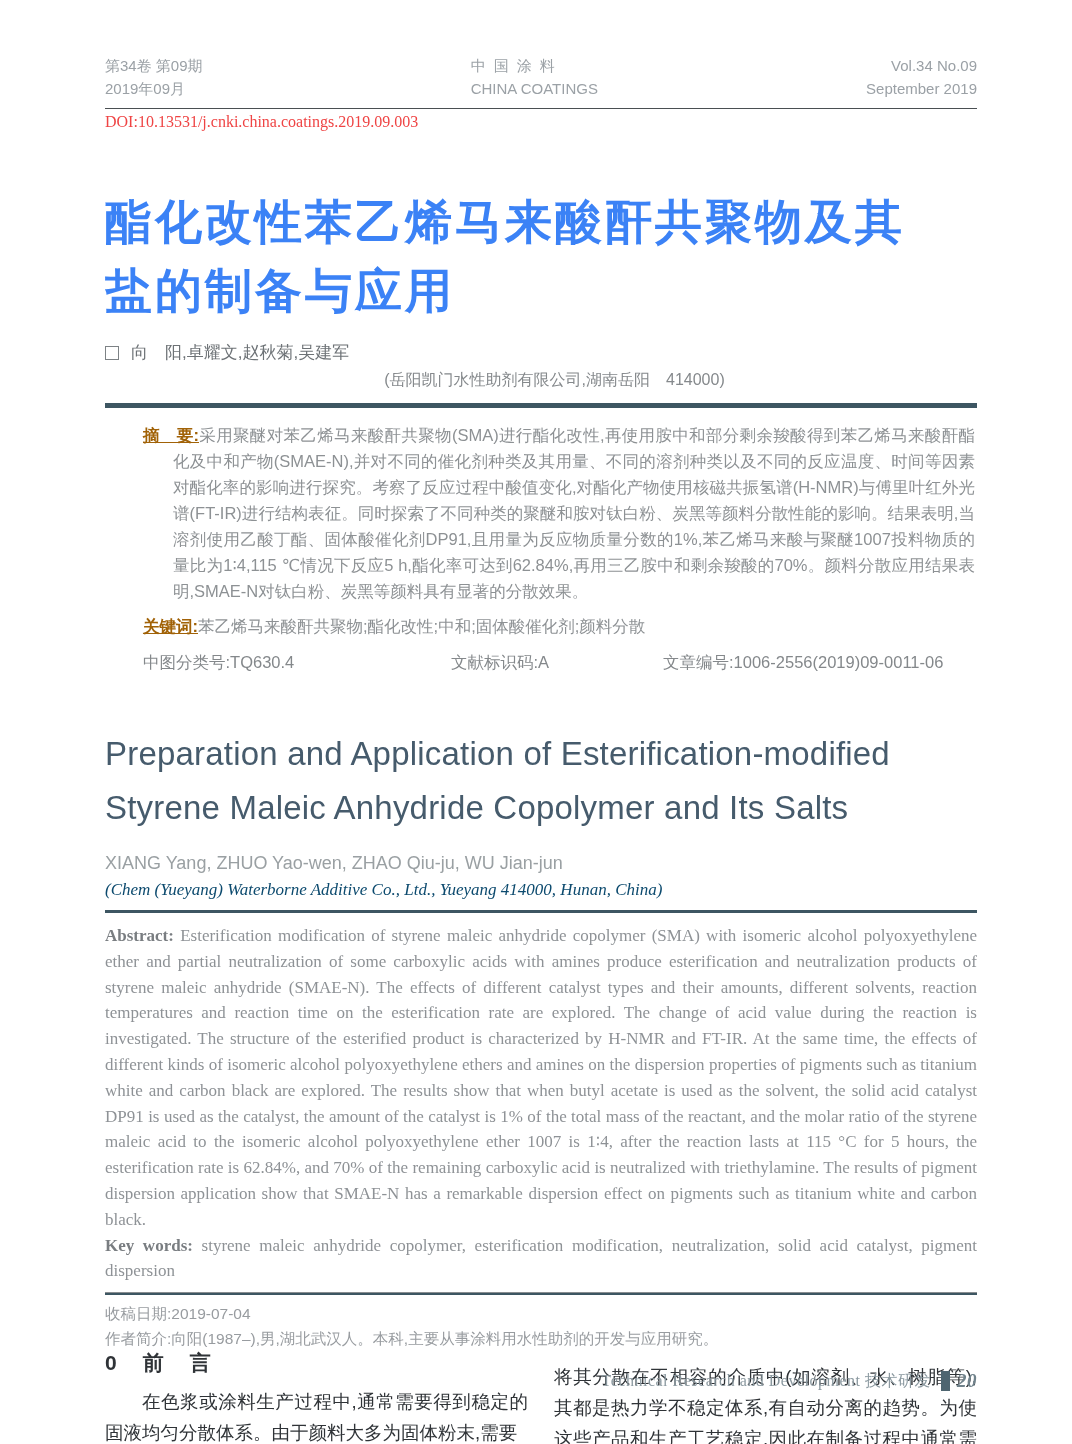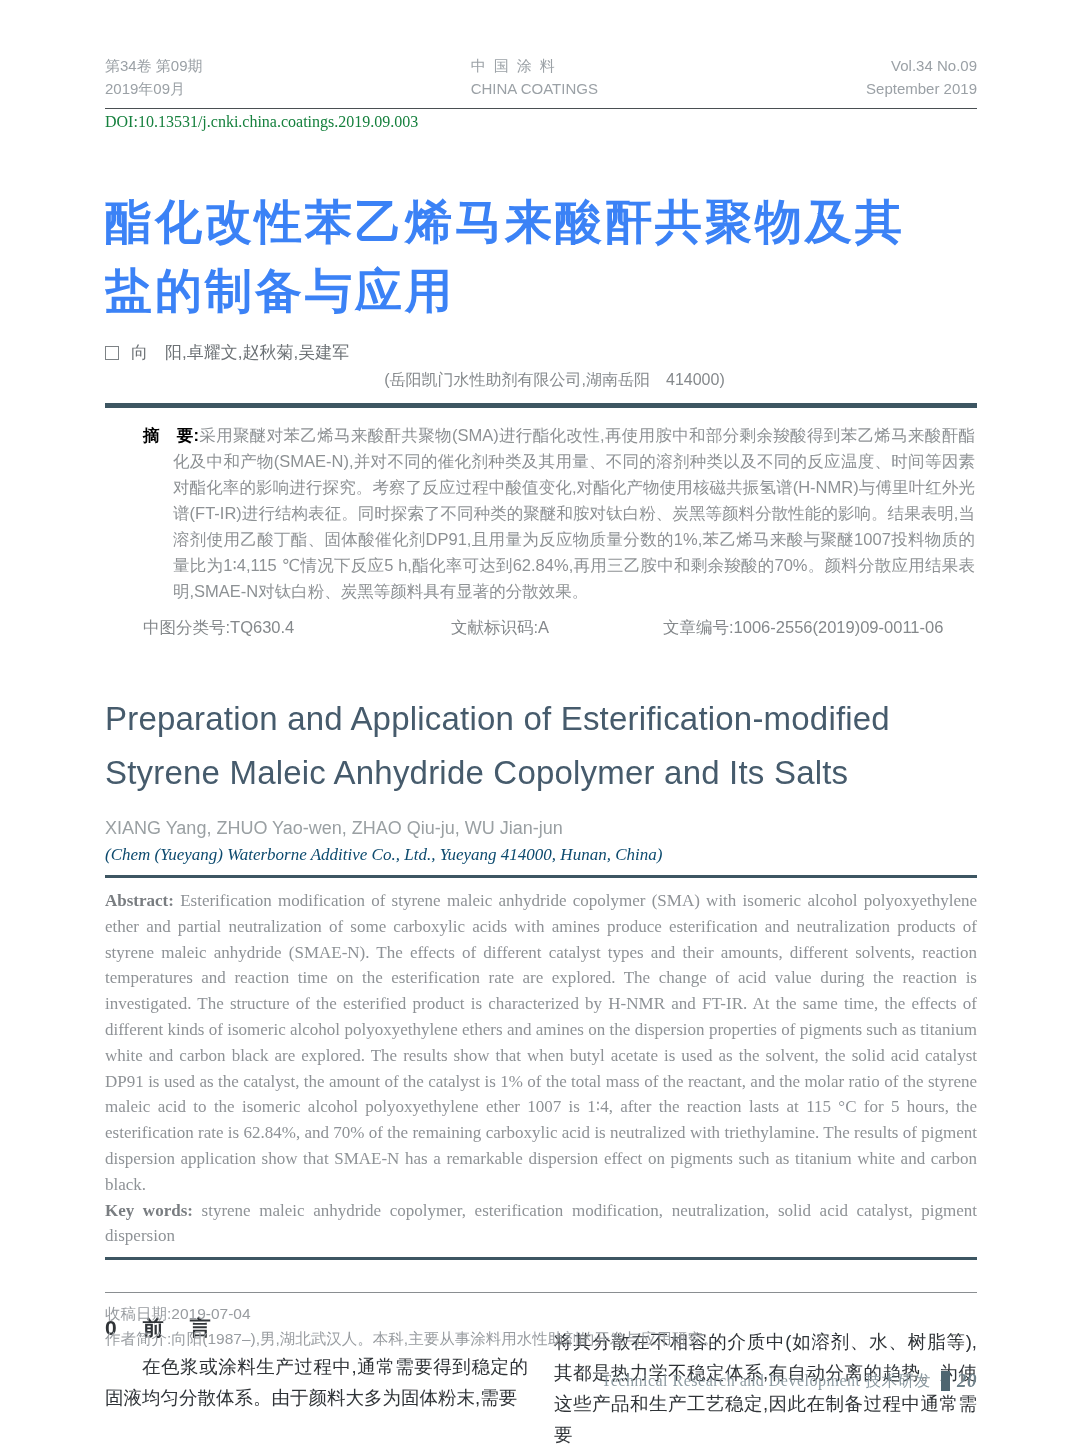--- a/index.html
+++ b/index.html
@@ -24,21 +24,21 @@
     line-height: 23px;
     border-bottom: 1px solid #4a4f52;
     padding-bottom: 8px;
   }
   .jh-left { text-align: left; }
   .jh-center { text-align: left; }
   .jh-center .jh-cn { letter-spacing: 8px; }
   .jh-right { text-align: right; }
   .doi {
     font-family: "Liberation Serif", "DejaVu Serif", serif;
-    color: #15803d;
+    color: #ef4444;
     font-size: 16px;
     margin-top: 4px;
   }
   
   .cn-title {
     margin-top: 56px;
     color: #3b82f6;
     font-size: 47px;
     font-weight: 700;
     line-height: 69px;
@@ -78,21 +78,21 @@
     font-size: 16.5px;
     line-height: 26px;
     padding-left: 38px;
     padding-right: 2px;
   }
   .abstract-cn .hang {
     padding-left: 30px;
     text-indent: -30px;
     text-align: justify;
   }
-  .abstract-cn b { font-weight: 700; color: #000000; }
+  .abstract-cn b { font-weight: 700; color: #a16207; text-decoration: underline; }
   .abstract-cn .kw { margin-top: 9px; }
   .meta-row {
     display: flex;
     margin-top: 10px;
     color: #84888b;
   }
   .meta-row span:nth-child(1) { width: 308px; }
   .meta-row span:nth-child(2) { width: 212px; }
   
   .en-title {
@@ -214,20 +214,21 @@
   <div class="authors-cn">
     <span class="author-box"></span>
     <span>向　阳,卓耀文,赵秋菊,吴建军</span>
   </div>
   <div class="affil-cn">(岳阳凯门水性助剂有限公司,湖南岳阳　414000)</div>
 
   <div class="rule thick"></div>
 
   <div class="abstract-cn">
     <p class="hang"><b class="ab-label">摘　要:</b><span>采用聚醚对苯乙烯马来酸酐共聚物(SMA)进行酯化改性,再使用胺中和部分剩余羧酸得到苯乙烯马来酸酐酯化及中和产物(SMAE-N),并对不同的催化剂种类及其用量、不同的溶剂种类以及不同的反应温度、时间等因素对酯化率的影响进行探究。考察了反应过程中酸值变化,对酯化产物使用核磁共振氢谱(H-NMR)与傅里叶红外光谱(FT-IR)进行结构表征。同时探索了不同种类的聚醚和胺对钛白粉、炭黑等颜料分散性能的影响。结果表明,当溶剂使用乙酸丁酯、固体酸催化剂DP91,且用量为反应物质量分数的1%,苯乙烯马来酸与聚醚1007投料物质的量比为1∶4,115 ℃情况下反应5 h,酯化率可达到62.84%,再用三乙胺中和剩余羧酸的70%。颜料分散应用结果表明,SMAE-N对钛白粉、炭黑等颜料具有显著的分散效果。</span></p>
+    <p class="kw"><b>关键词:</b><span>苯乙烯马来酸酐共聚物;酯化改性;中和;固体酸催化剂;颜料分散</span></p>
     <div class="meta-row">
       <span>中图分类号:TQ630.4</span>
       <span>文献标识码:A</span>
       <span>文章编号:1006-2556(2019)09-0011-06</span>
     </div>
   </div>
 
   <h2 class="en-title">
     <span class="block">Preparation and Application of Esterification-modified</span>
     <span class="block">Styrene Maleic Anhydride Copolymer and Its Salts</span>

